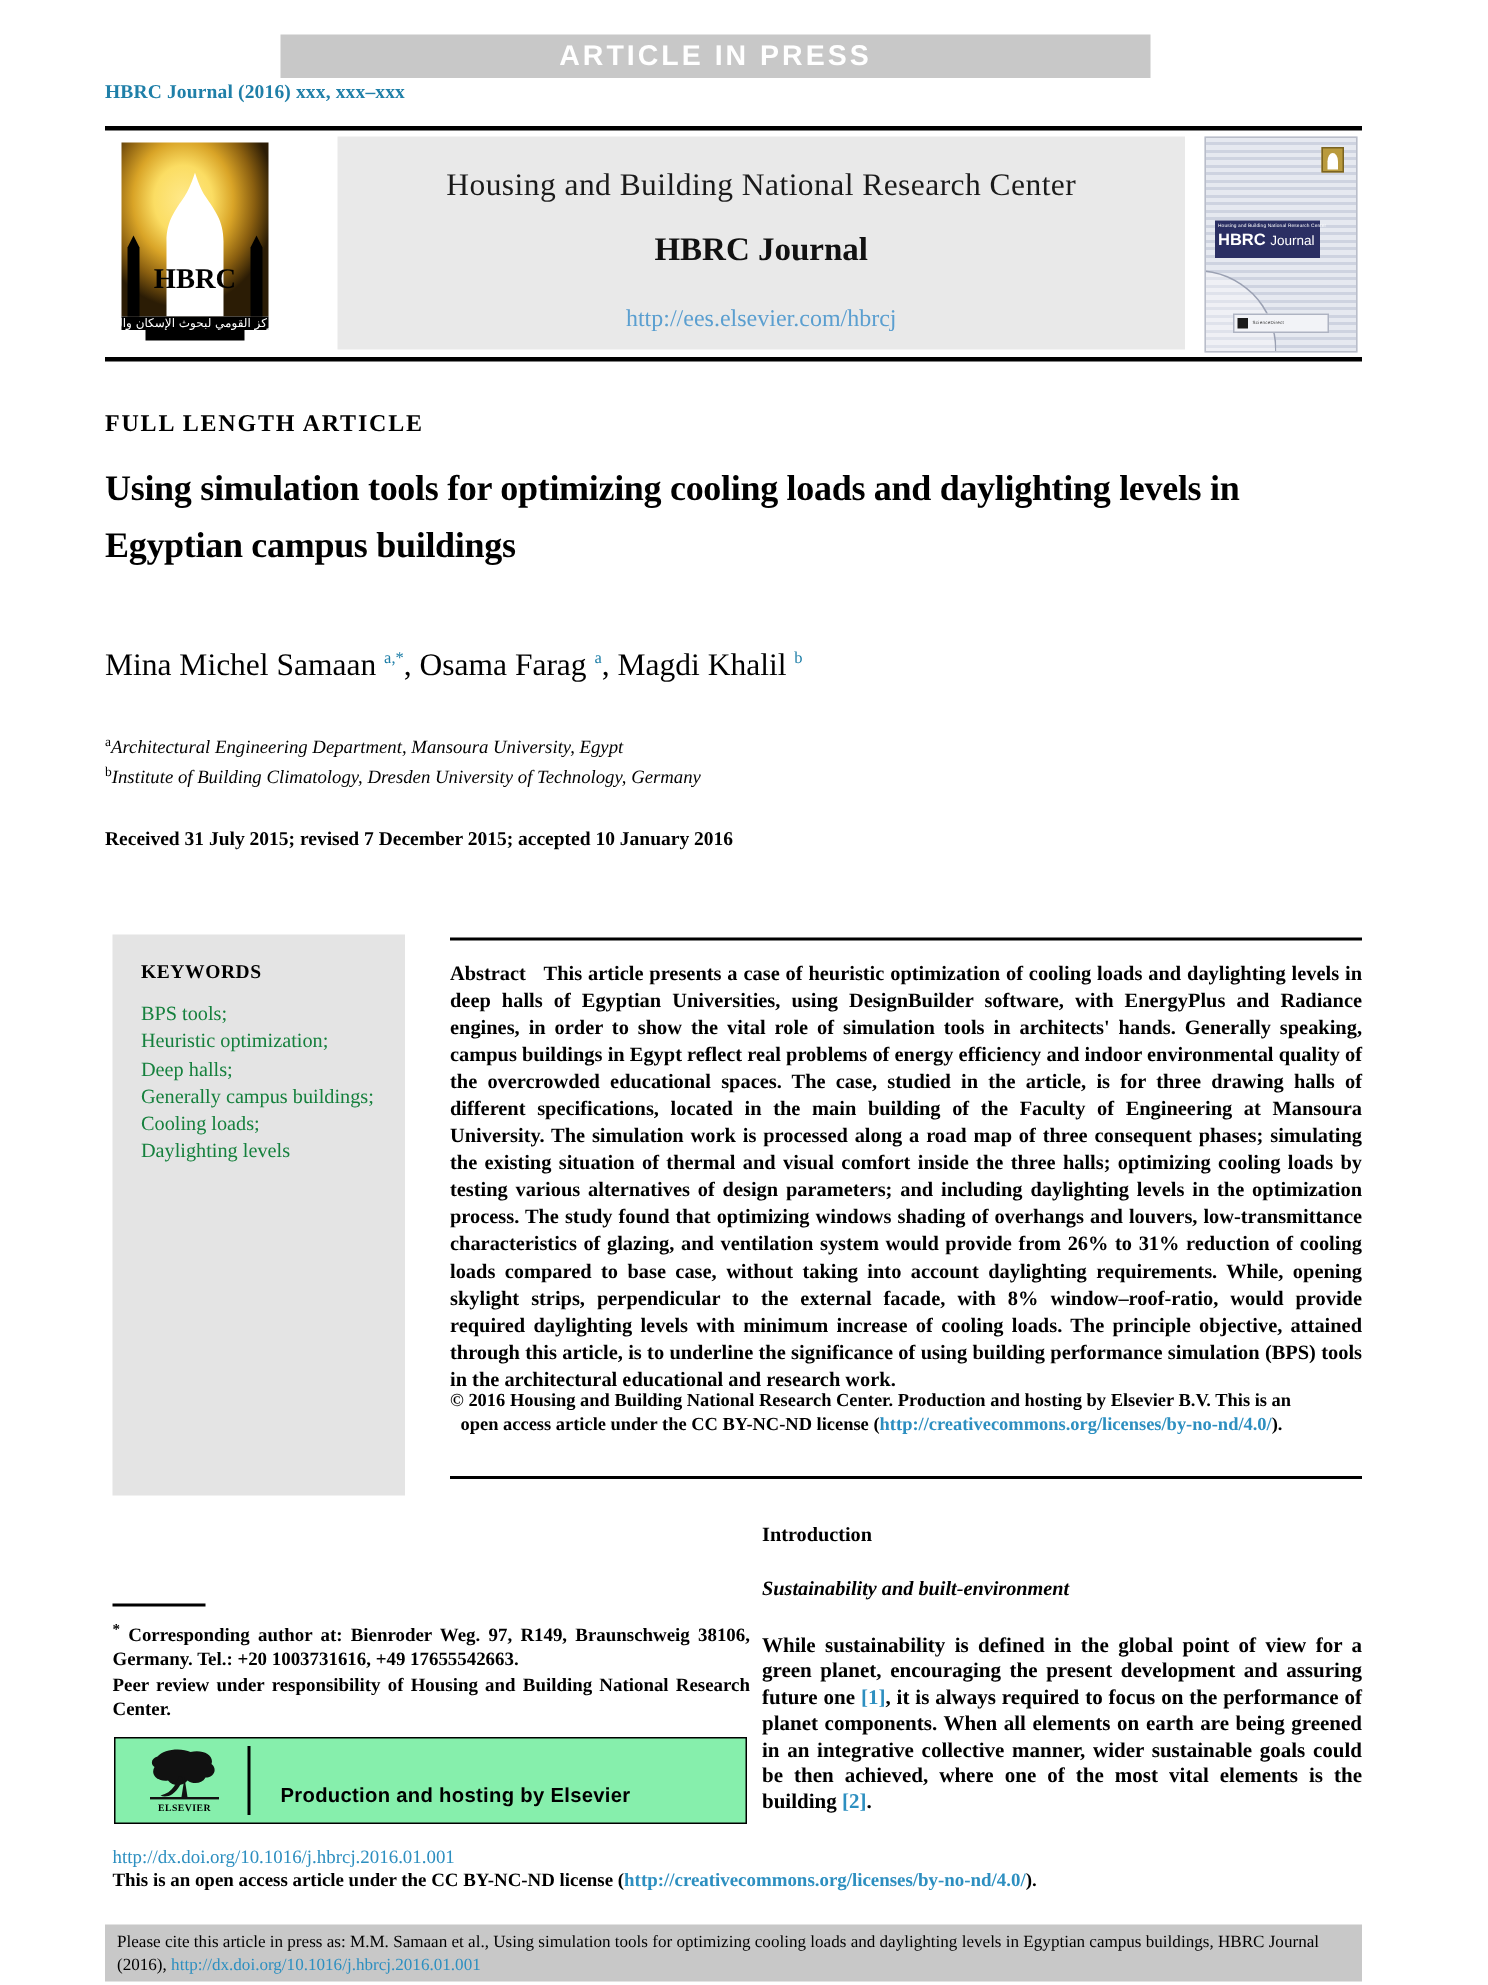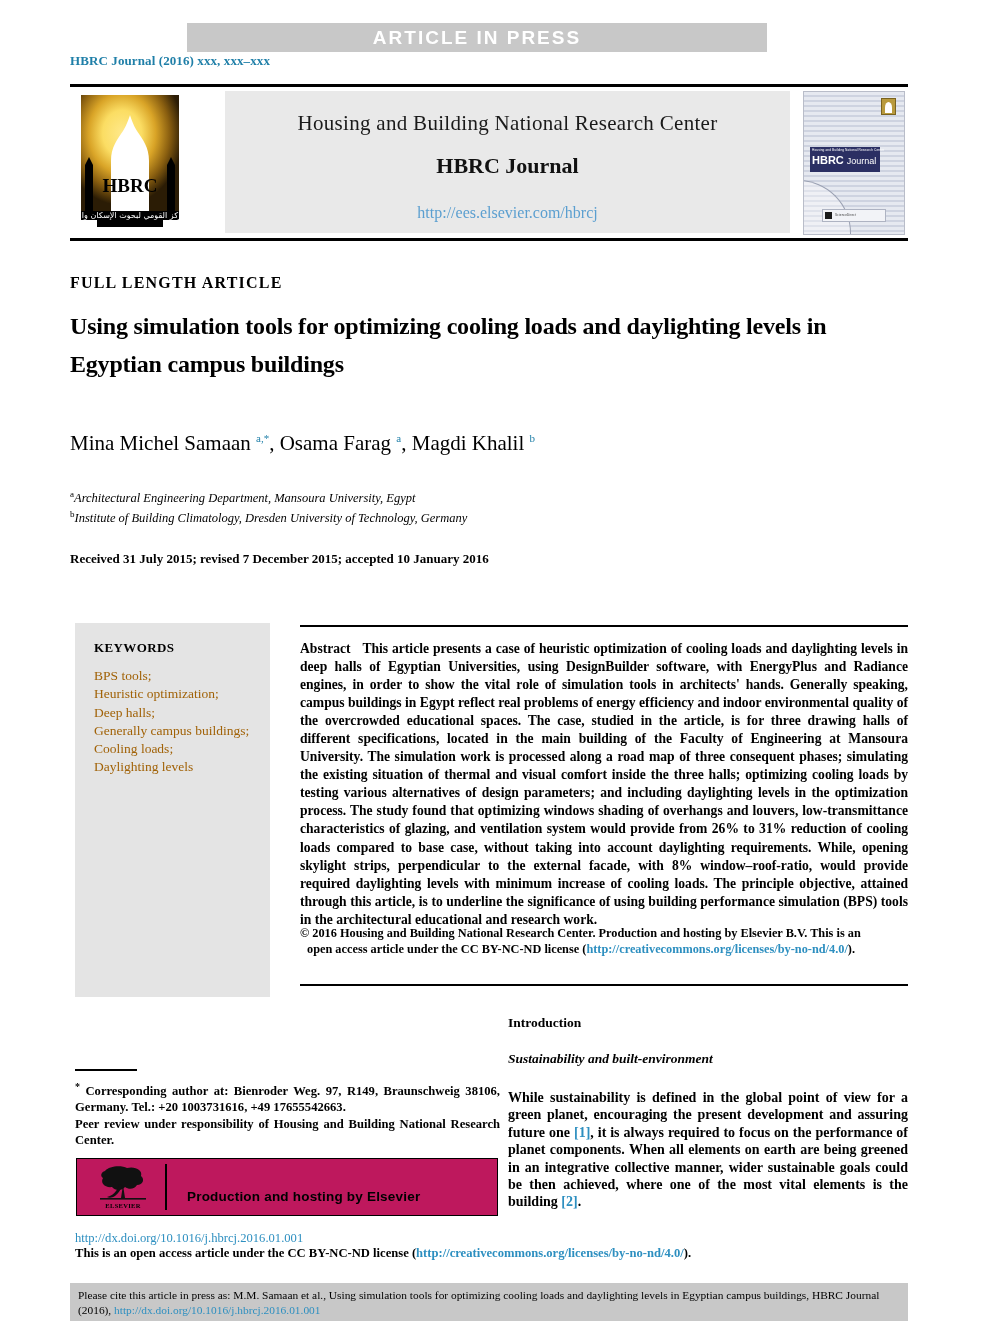--- a/index.html
+++ b/index.html
@@ -305,21 +305,21 @@
     font-size: 13px;
     font-weight: bold;
     letter-spacing: 0.4px;
   }
   .keywords-list {
     position: absolute;
     left: 19px;
     top: 44px;
     font-size: 13.5px;
     line-height: 18.3px;
-    color: #a16207;
+    color: #15803d;
   }
 
   
   .abstract-rule-top {
     position: absolute;
     left: 300px;
     top: 625px;
     width: 608px;
     height: 1.5px;
     background: #000;
@@ -410,21 +410,21 @@
   .footnote sup { font-size: 10px; }
 
   
   .elsevier-box {
     position: absolute;
     left: 76px;
     top: 1158px;
     width: 420px;
     height: 56px;
     border: 1.5px solid #000;
-    background: #be185d;
+    background: #86efac;
   }
   .elsevier-logo {
     position: absolute;
     left: 18px;
     top: 6px;
     width: 56px;
     height: 44px;
   }
   .elsevier-divider {
     position: absolute;

